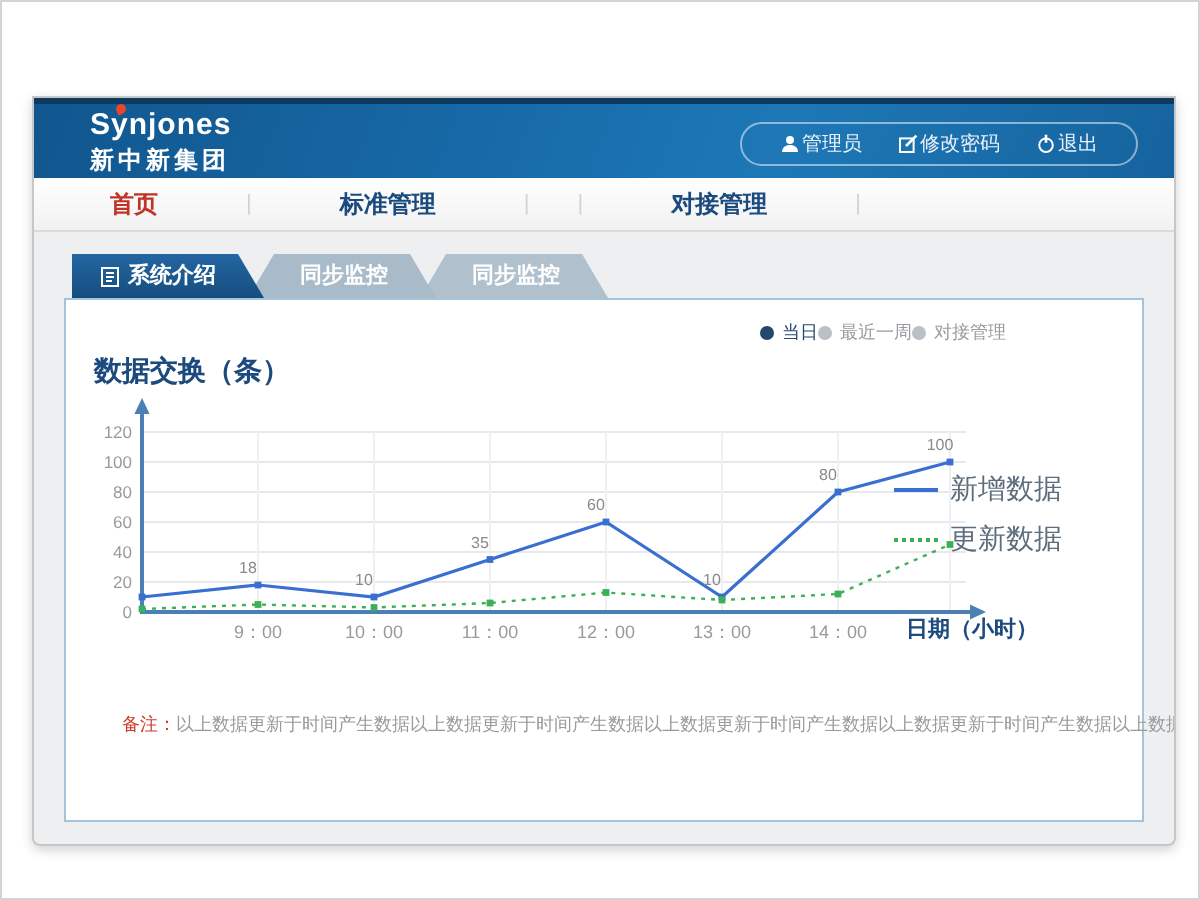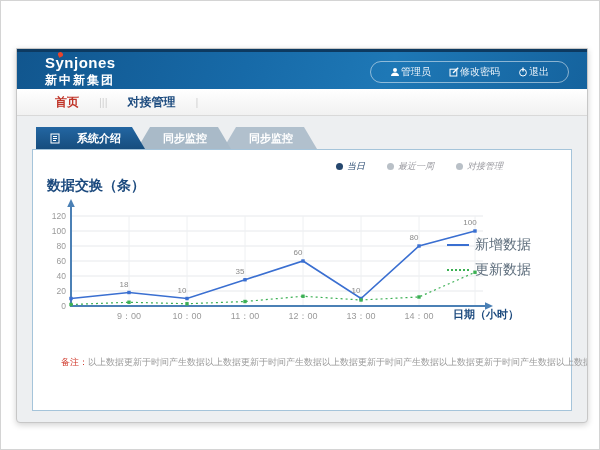--- a/index.html
+++ b/index.html
@@ -11,36 +11,36 @@
   .app-header{height:37px;border-top:3px solid #0d3a61;background:linear-gradient(110deg,#11568e 0%,#176aa8 40%,#1e78b6 65%,#15639e 100%);display:flex;align-items:center;position:relative;}
   .logo{margin-left:28px;line-height:1;color:#fff;}
   .brand{font-size:15px;font-weight:bold;letter-spacing:.5px;position:relative;display:inline-block;}
   .brand-dot{position:absolute;left:13px;top:-3px;width:5px;height:5px;background:#e8452c;border-radius:50% 50% 50% 0;transform:rotate(-25deg);}
   .company{font-size:12px;font-weight:bold;letter-spacing:2px;margin-top:3px;}
   .app-title{color:#fff;font-size:15px;margin-left:22px;margin-top:9px;}
   .user-actions{position:absolute;right:18px;top:9px;display:flex;align-items:center;border:1px solid rgba(255,255,255,.5);border-radius:12px;padding:3px 10px;}
   .action{display:flex;align-items:center;gap:1px;color:#eaf2f9;font-size:10px;padding:0 9px;cursor:pointer;white-space:nowrap;}
 
   
-  .main-nav{height:26px;background:linear-gradient(#ffffff,#f1f1f1);border-bottom:1px solid #d9d9d9;display:flex;align-items:center;padding-left:18px;}
+  .main-nav{height:26px;background:linear-gradient(#ffffff,#f1f1f1);border-bottom:1px solid #d9d9d9;display:flex;align-items:center;padding-left:18px;gap:24px;}
   .nav-item{font-size:12px;font-weight:bold;color:#1b4a7e;padding:0 20px;cursor:pointer;white-space:nowrap;}
   .nav-item.active{color:#c03428;}
   .nav-sep{color:#d2d2d2;font-size:11px;}
 
   
   .content{padding:11px 15px 0;}
   .tabs{display:flex;height:22px;margin-left:4px;}
   .tab{position:relative;color:#fff;font-size:11px;font-weight:bold;line-height:22px;padding:0 24px 0 14px;cursor:pointer;white-space:nowrap;}
-  .tab.active{background:linear-gradient(#2366a2,#164d7e);z-index:3;display:flex;align-items:center;gap:17px;clip-path:polygon(0 0,calc(100% - 13px) 0,100% 100%,0 100%);}
+  .tab.active{background:linear-gradient(#2366a2,#164d7e);z-index:3;display:flex;align-items:center;gap:4px;clip-path:polygon(0 0,calc(100% - 13px) 0,100% 100%,0 100%);}
   .tab.inactive{background:#a9bac8;margin-left:-8px;z-index:2;clip-path:polygon(13px 0,calc(100% - 13px) 0,100% 100%,0 100%);padding-left:26px;}
   .tab.inactive.second{background:#b1c0cd;z-index:1;}
 
   
   .panel{position:relative;background:#fff;border:1px solid #a5c4da;height:260px;}
-  .radios{position:absolute;top:10px;right:68px;display:flex;gap:22px;align-items:flex-end;font-style:italic;}
+  .radios{position:absolute;top:10px;right:68px;display:flex;gap:0;align-items:flex-end;}
   .radio{display:flex;align-items:center;gap:4px;font-size:9px;color:#9a9aa0;cursor:pointer;}
   .radio .dot{width:7px;height:7px;border-radius:50%;background:#b9c0c7;}
   .radio.selected{color:#25476e;}
   .radio.selected .dot{background:#25476e;}
   .y-title{position:absolute;left:14px;top:27px;font-size:14px;font-weight:bold;color:#1c4a7e;}
   #chart{position:absolute;left:8px;top:44px;width:500px;height:150px;}
   .x-title{position:absolute;left:420px;top:157px;font-size:11px;font-weight:bold;color:#1c4a7e;white-space:nowrap;}
   .chart-legend{position:absolute;right:40px;top:86px;display:flex;flex-direction:column;gap:7px;}
   .legend-item{display:flex;align-items:center;gap:6px;font-size:14px;color:#5d6d7c;cursor:pointer;white-space:nowrap;}
   .swatch{width:22px;height:0;border-top:2px solid #3a6fd1;}
@@ -80,20 +80,21 @@
               <path d="M5 .4v4" stroke-width="1.3"></path>
             </svg>
           <span>退出</span>
         </span>
       </div>
     </div>
 
     <div class="main-nav">
       <span class="nav-item active">首页</span>
       <span class="nav-sep">|</span>
+      <span class="nav-item">标准管理</span>
       <span class="nav-sep">|</span>
       <span class="nav-sep">|</span>
       <span class="nav-item">对接管理</span>
       <span class="nav-sep">|</span>
     </div>
 
     <div class="content">
       <div class="tabs">
         <div class="tab active">
           <svg width="10" height="11" viewBox="0 0 10 11" fill="none" stroke="#fff">

